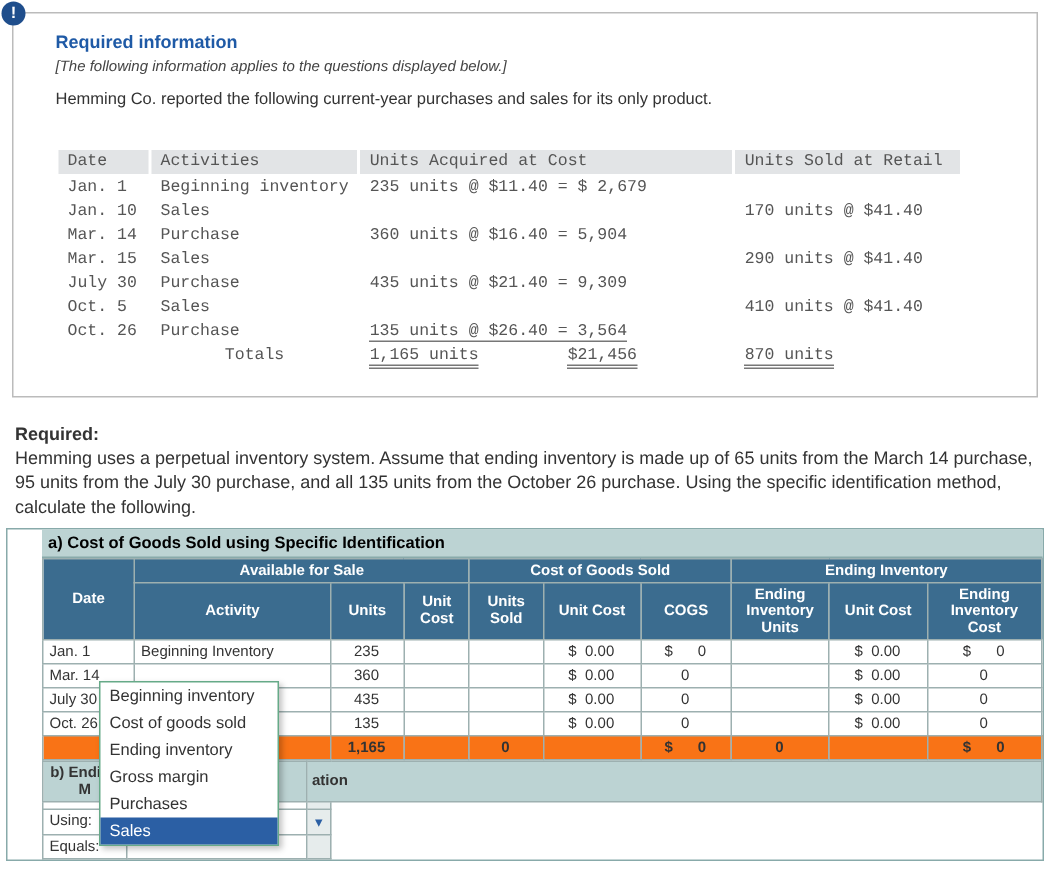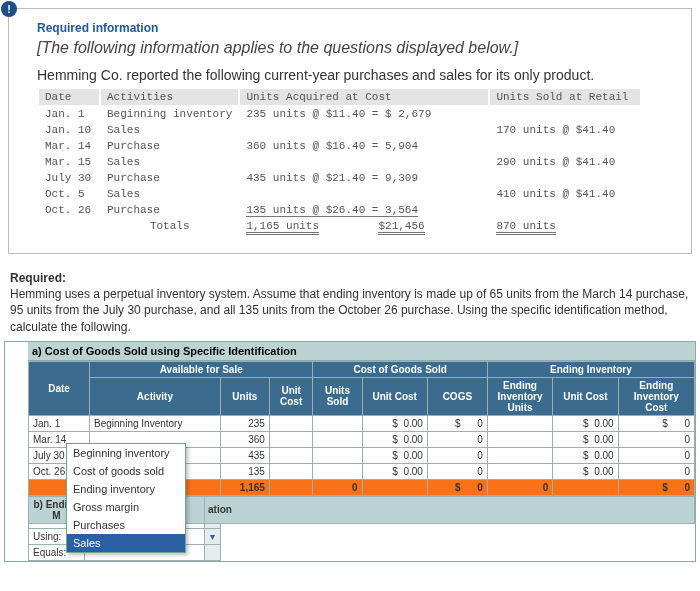--- a/index.html
+++ b/index.html
@@ -1,38 +1,38 @@
 <!DOCTYPE html>
 <html><head>
 <meta charset="utf-8">
 <style>
   * { box-sizing: border-box; margin: 0; padding: 0; }
   body { font-family: Arial, Helvetica, sans-serif; font-size: 11px; color: #333; background: #fff; width: 700px; }
   .info-box { border: 1px solid #bbb; margin: 8px 8px 0 8px; padding: 12px 18px 18px 28px; position: relative; }
   .info-bullet { position: absolute; left: -8px; top: -8px; width: 16px; height: 16px; background: #1f4e8c; border-radius: 50%; color: #fff; text-align: center; line-height: 16px; font-weight: bold; font-size: 11px; }
   .req-title { color: #1f5aa6; font-weight: bold; font-size: 12px; margin-bottom: 4px; }
-  .req-sub { font-style: italic; color: #444; font-size: 16px; margin-bottom: 10px; }
-  .req-lead { font-size: 14px; color: #333; margin-bottom: 4px; }
+  .req-sub { font-style: italic; color: #444; font-size: 10px; margin-bottom: 10px; }
+  .req-lead { font-size: 11px; color: #333; margin-bottom: 26px; }
   .mono-table { font-family: "Courier New", monospace; font-size: 11px; color: #555; }
   .mono-table .hdr td { background: #e2e4e6; padding: 2px 6px; }
   .mono-table td { padding: 1px 6px; white-space: nowrap; }
   .mono-table .uline { border-bottom: 1px solid #777; }
   .mono-table .dline { border-bottom: 3px double #777; }
   .required-block { margin: 16px 10px 6px 10px; font-size: 12px; color: #333; line-height: 1.35; }
   .required-block b { font-weight: bold; }
   .work-area { margin: 6px 4px 0 4px; border: 1px solid #8aa; padding-left: 23px; }
   .sec-title { background: #bcd3d3; color: #000; font-weight: bold; font-size: 11px; padding: 3px 4px; border-bottom: 1px solid #8aa; }
   .tbl { width: 100%; border-collapse: collapse; table-layout: fixed; }
   .tbl th, .tbl td { border: 1px solid #9db0b0; font-size: 10px; padding: 2px 3px; text-align: center; vertical-align: middle; }
   .tbl th { background: #3b6c8f; color: #fff; font-weight: bold; }
   .grp-af { background: #5a8aa8; color:#fff; }
   .grp-cogs { background: #5a8aa8; color:#fff; }
   .grp-end { background: #5a8aa8; color:#fff; }
   .tbl td.left { text-align: left; padding-left: 4px; }
-  .tbl td.right { text-align: right; padding-right: 4px; }
+  .tbl td.right { padding-right: 4px; }
   .num-cell { background: #fff; }
   .yellow { background: #faf6c8; }
   .total-row td { background: #f97316; font-weight: bold; }
   .sec-title2 { background: #bcd3d3; font-weight: bold; font-size: 11px; padding: 3px 4px; }
   .dropdown-pop { position: absolute; background: #fff; border: 1px solid #6a8; box-shadow: 2px 2px 4px rgba(0,0,0,.25); font-size: 11px; width: 120px; }
   .dropdown-pop div { padding: 3px 6px; cursor: pointer; }
   .dropdown-pop div.sel { background: #2b5fa4; color: #fff; }
   .wrap { position: relative; }
   .dd-arrow { width:16px; text-align:center; background:#e6ecec; color:#2b5fa4; }
 </style>

